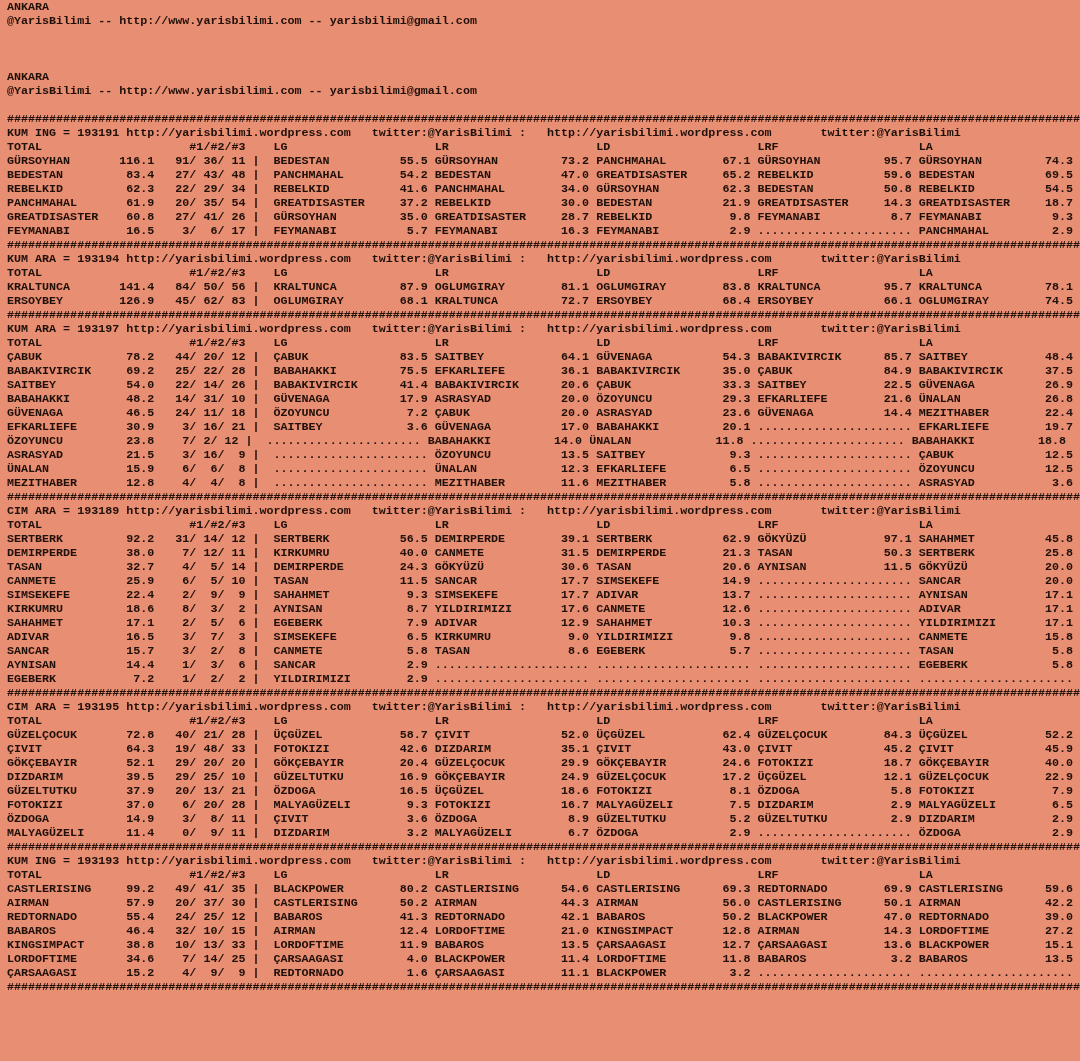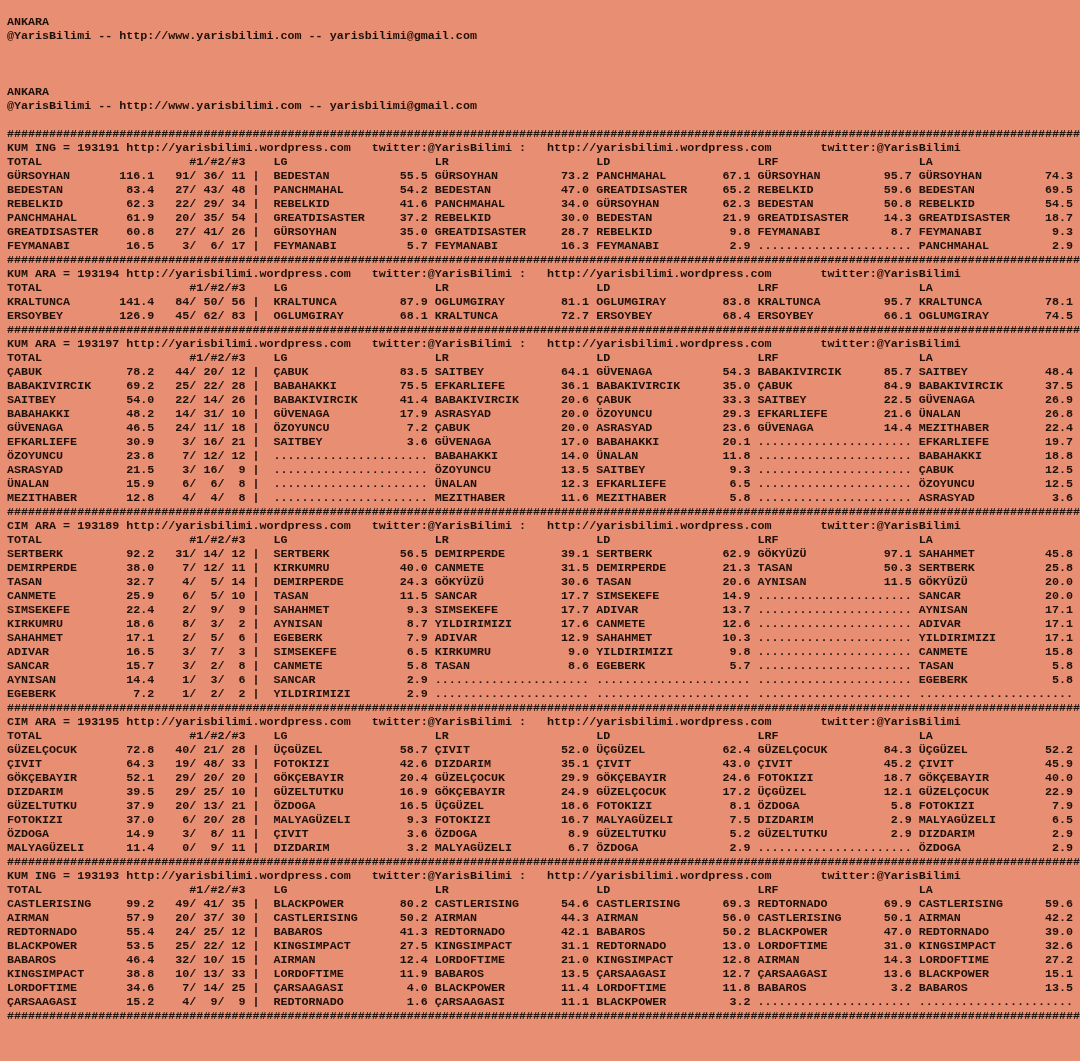--- a/index.html
+++ b/index.html
@@ -9,21 +9,21 @@
   body {
     width: 1080px;
     height: 1061px;
     overflow: hidden;
     background: #E88E72;
   }
   #terminal {
     box-sizing: border-box;
     width: 1080px;
     height: 1061px;
-    padding: 15px 0 0 7px;
+    padding: 0 0 0 7px;
     overflow: hidden;
     font-family: "Liberation Mono", "DejaVu Sans Mono", monospace;
     font-size: 11.7px;
     font-weight: 700;
     line-height: 14px;
     color: #20100a;
   }
   .line {
     white-space: pre;
     height: 14px;
@@ -59,21 +59,21 @@
     <div class="line">ERSOYBEY        126.9   45/ 62/ 83 |  OGLUMGIRAY        68.1 KRALTUNCA         72.7 ERSOYBEY          68.4 ERSOYBEY          66.1 OGLUMGIRAY        74.5</div>
     <div class="line hash">##############################################################################################################################################################</div>
     <div class="line">KUM ARA = 193197 http://yarisbilimi.wordpress.com   twitter:@YarisBilimi :   http://yarisbilimi.wordpress.com       twitter:@YarisBilimi</div>
     <div class="line">TOTAL                     #1/#2/#3    LG                     LR                     LD                     LRF                    LA                     </div>
     <div class="line">ÇABUK            78.2   44/ 20/ 12 |  ÇABUK             83.5 SAITBEY           64.1 GÜVENAGA          54.3 BABAKIVIRCIK      85.7 SAITBEY           48.4</div>
     <div class="line">BABAKIVIRCIK     69.2   25/ 22/ 28 |  BABAHAKKI         75.5 EFKARLIEFE        36.1 BABAKIVIRCIK      35.0 ÇABUK             84.9 BABAKIVIRCIK      37.5</div>
     <div class="line">SAITBEY          54.0   22/ 14/ 26 |  BABAKIVIRCIK      41.4 BABAKIVIRCIK      20.6 ÇABUK             33.3 SAITBEY           22.5 GÜVENAGA          26.9</div>
     <div class="line">BABAHAKKI        48.2   14/ 31/ 10 |  GÜVENAGA          17.9 ASRASYAD          20.0 ÖZOYUNCU          29.3 EFKARLIEFE        21.6 ÜNALAN            26.8</div>
     <div class="line">GÜVENAGA         46.5   24/ 11/ 18 |  ÖZOYUNCU           7.2 ÇABUK             20.0 ASRASYAD          23.6 GÜVENAGA          14.4 MEZITHABER        22.4</div>
     <div class="line">EFKARLIEFE       30.9    3/ 16/ 21 |  SAITBEY            3.6 GÜVENAGA          17.0 BABAHAKKI         20.1 ...................... EFKARLIEFE        19.7</div>
-    <div class="line">ÖZOYUNCU         23.8    7/ 12/ 12 |  ...................... BABAHAKKI         14.0 ÜNALAN            11.8 ...................... BABAHAKKI         18.8</div>
+    <div class="line">ÖZOYUNCU         23.8    7/ 2/ 12 |  ...................... BABAHAKKI         14.0 ÜNALAN            11.8 ...................... BABAHAKKI         18.8</div>
     <div class="line">ASRASYAD         21.5    3/ 16/  9 |  ...................... ÖZOYUNCU          13.5 SAITBEY            9.3 ...................... ÇABUK             12.5</div>
     <div class="line">ÜNALAN           15.9    6/  6/  8 |  ...................... ÜNALAN            12.3 EFKARLIEFE         6.5 ...................... ÖZOYUNCU          12.5</div>
     <div class="line">MEZITHABER       12.8    4/  4/  8 |  ...................... MEZITHABER        11.6 MEZITHABER         5.8 ...................... ASRASYAD           3.6</div>
     <div class="line hash">##############################################################################################################################################################</div>
     <div class="line">CIM ARA = 193189 http://yarisbilimi.wordpress.com   twitter:@YarisBilimi :   http://yarisbilimi.wordpress.com       twitter:@YarisBilimi</div>
     <div class="line">TOTAL                     #1/#2/#3    LG                     LR                     LD                     LRF                    LA                     </div>
     <div class="line">SERTBERK         92.2   31/ 14/ 12 |  SERTBERK          56.5 DEMIRPERDE        39.1 SERTBERK          62.9 GÖKYÜZÜ           97.1 SAHAHMET          45.8</div>
     <div class="line">DEMIRPERDE       38.0    7/ 12/ 11 |  KIRKUMRU          40.0 CANMETE           31.5 DEMIRPERDE        21.3 TASAN             50.3 SERTBERK          25.8</div>
     <div class="line">TASAN            32.7    4/  5/ 14 |  DEMIRPERDE        24.3 GÖKYÜZÜ           30.6 TASAN             20.6 AYNISAN           11.5 GÖKYÜZÜ           20.0</div>
     <div class="line">CANMETE          25.9    6/  5/ 10 |  TASAN             11.5 SANCAR            17.7 SIMSEKEFE         14.9 ...................... SANCAR            20.0</div>
@@ -94,19 +94,18 @@
     <div class="line">GÜZELTUTKU       37.9   20/ 13/ 21 |  ÖZDOGA            16.5 ÜÇGÜZEL           18.6 FOTOKIZI           8.1 ÖZDOGA             5.8 FOTOKIZI           7.9</div>
     <div class="line">FOTOKIZI         37.0    6/ 20/ 28 |  MALYAGÜZELI        9.3 FOTOKIZI          16.7 MALYAGÜZELI        7.5 DIZDARIM           2.9 MALYAGÜZELI        6.5</div>
     <div class="line">ÖZDOGA           14.9    3/  8/ 11 |  ÇIVIT              3.6 ÖZDOGA             8.9 GÜZELTUTKU         5.2 GÜZELTUTKU         2.9 DIZDARIM           2.9</div>
     <div class="line">MALYAGÜZELI      11.4    0/  9/ 11 |  DIZDARIM           3.2 MALYAGÜZELI        6.7 ÖZDOGA             2.9 ...................... ÖZDOGA             2.9</div>
     <div class="line hash">##############################################################################################################################################################</div>
     <div class="line">KUM ING = 193193 http://yarisbilimi.wordpress.com   twitter:@YarisBilimi :   http://yarisbilimi.wordpress.com       twitter:@YarisBilimi</div>
     <div class="line">TOTAL                     #1/#2/#3    LG                     LR                     LD                     LRF                    LA                     </div>
     <div class="line">CASTLERISING     99.2   49/ 41/ 35 |  BLACKPOWER        80.2 CASTLERISING      54.6 CASTLERISING      69.3 REDTORNADO        69.9 CASTLERISING      59.6</div>
     <div class="line">AIRMAN           57.9   20/ 37/ 30 |  CASTLERISING      50.2 AIRMAN            44.3 AIRMAN            56.0 CASTLERISING      50.1 AIRMAN            42.2</div>
     <div class="line">REDTORNADO       55.4   24/ 25/ 12 |  BABAROS           41.3 REDTORNADO        42.1 BABAROS           50.2 BLACKPOWER        47.0 REDTORNADO        39.0</div>
-    <div class="line">BLACKPOWER       53.5   25/ 22/ 12 |  KINGSIMPACT       27.5 KINGSIMPACT       31.1 REDTORNADO        13.0 LORDOFTIME        31.0 KINGSIMPACT       32.6</div>
     <div class="line">BABAROS          46.4   32/ 10/ 15 |  AIRMAN            12.4 LORDOFTIME        21.0 KINGSIMPACT       12.8 AIRMAN            14.3 LORDOFTIME        27.2</div>
     <div class="line">KINGSIMPACT      38.8   10/ 13/ 33 |  LORDOFTIME        11.9 BABAROS           13.5 ÇARSAAGASI        12.7 ÇARSAAGASI        13.6 BLACKPOWER        15.1</div>
     <div class="line">LORDOFTIME       34.6    7/ 14/ 25 |  ÇARSAAGASI         4.0 BLACKPOWER        11.4 LORDOFTIME        11.8 BABAROS            3.2 BABAROS           13.5</div>
     <div class="line">ÇARSAAGASI       15.2    4/  9/  9 |  REDTORNADO         1.6 ÇARSAAGASI        11.1 BLACKPOWER         3.2 ...................... ......................</div>
     <div class="line hash">##############################################################################################################################################################</div>
   </div>
 
 </body></html>

